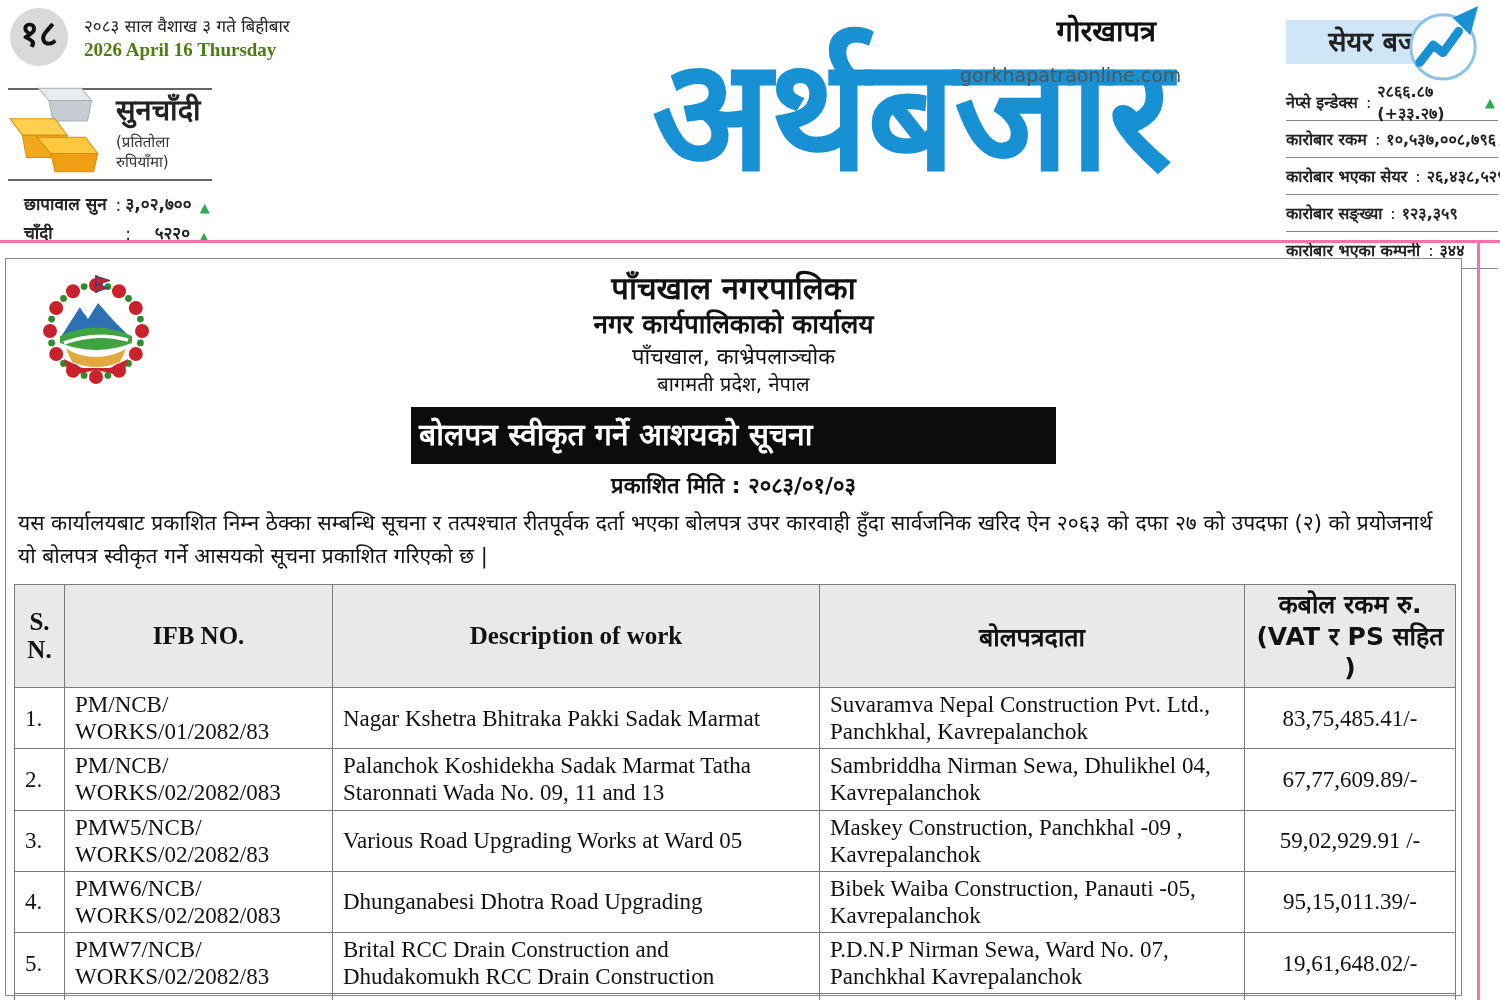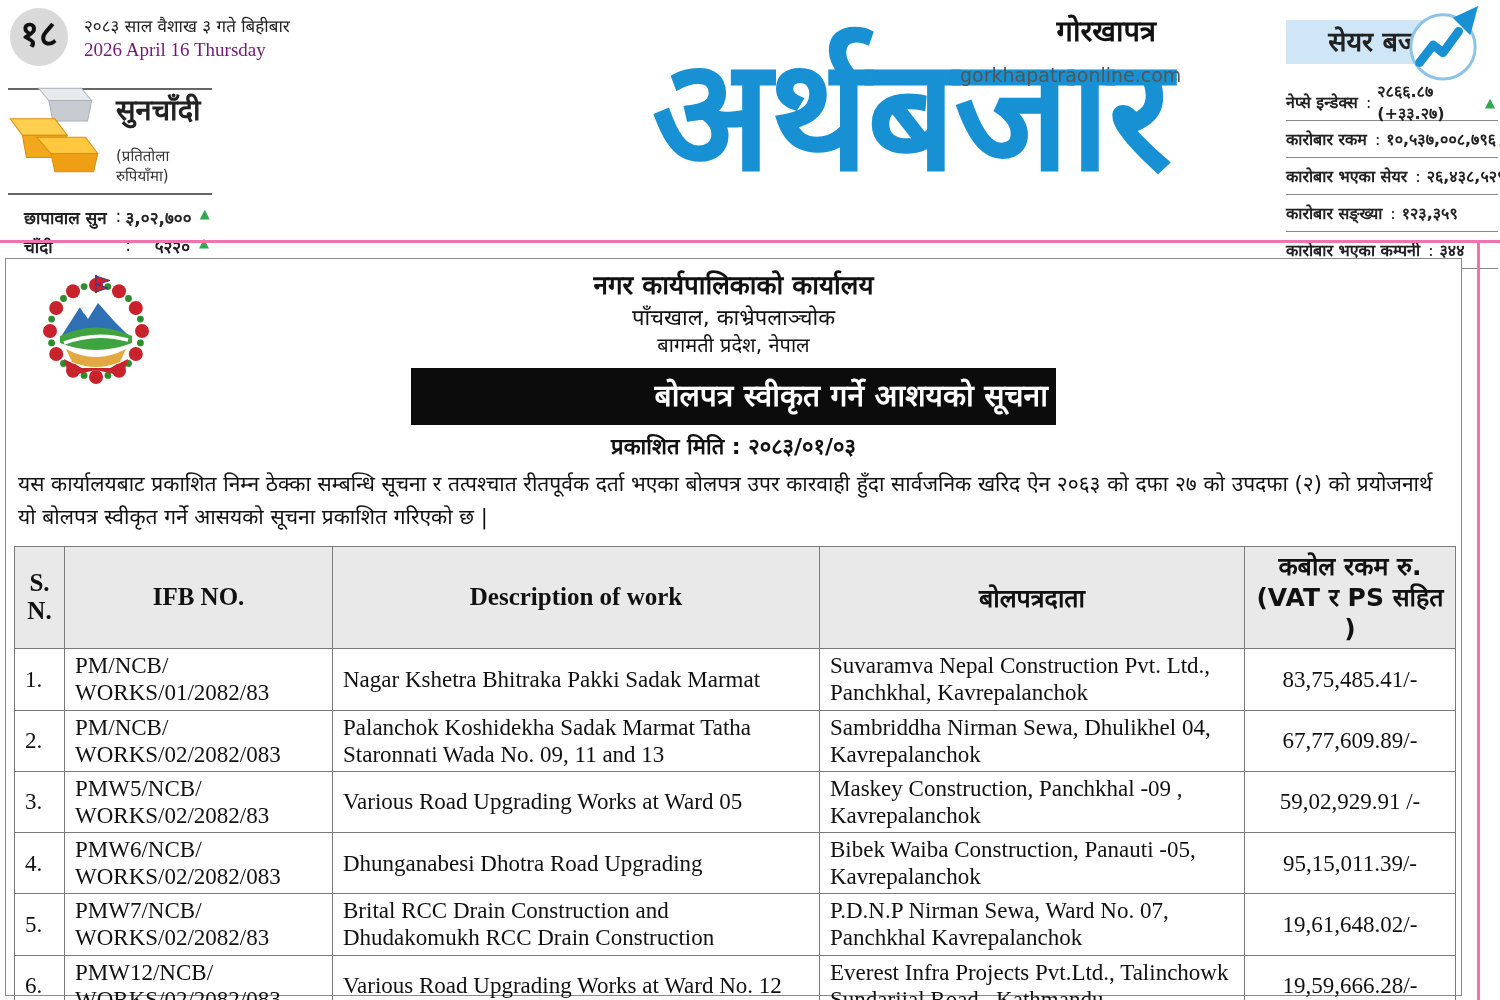--- a/index.html
+++ b/index.html
@@ -11,30 +11,30 @@
   
   .masthead { position:absolute; left:0; top:0; width:1500px; height:240px; }
   .date-block { position:absolute; left:10px; top:8px; display:flex; gap:16px; align-items:flex-start; }
   .issue-circle {
     width:58px; height:58px; border-radius:50%; background:#d9d9d9;
     display:flex; align-items:flex-start; justify-content:center;
     font-size:36px; font-weight:bold; color:#111;
   }
   .date-lines { padding-top:6px; }
   .date-np { font-size:17px; color:#222; }
-  .date-en { font-size:19px; font-family:"Liberation Serif","DejaVu Serif",serif; color:#701a75; margin-top:2px; }
+  .date-en { font-size:19px; font-family:"Liberation Serif","DejaVu Serif",serif; color:#4d7c0f; margin-top:2px;font-weight:bold; }
 
   .gold-box { position:absolute; left:8px; top:88px; width:204px; }
   .gold-top-rule { border-top:2px solid #666; margin-bottom:4px; }
   .gold-icon { position:absolute; left:-6px; top:-8px; width:112px; height:94px; }
   .gold-texts { margin-left:108px; }
   .gold-title { font-size:29px; font-weight:bold; color:#222; line-height:1.15; }
-  .gold-sub { font-size:15px; color:#333; margin-top:18px; }
+  .gold-sub { font-size:15px; color:#333; margin-top:4px; }
   .gold-mid-rule { border-top:2px solid #666; margin-top:8px; margin-bottom:8px; }
-  .gold-row { display:flex; align-items:flex-start; font-size:17px; font-weight:bold; color:#222; padding:3px 0 3px 16px; }
+  .gold-row { display:flex; align-items:flex-end; font-size:17px; font-weight:bold; color:#222; padding:3px 0 3px 16px; }
   .gold-row .lbl { width:96px; }
   .gold-row .col { width:16px; text-align:center; font-weight:normal; }
   .gold-row .val { flex:1; text-align:right; padding-right:6px; }
   .arrow-up { color:#2fa84f; font-size:13px; width:16px; text-align:center; }
 
   .paper-title {
     position:absolute; left:360px; top:14px; width:810px; height:220px;
     font-size:156px; font-weight:800; color:#1791d3; text-align:right; line-height:1.3;
     letter-spacing:-2px; white-space:nowrap;
   }
@@ -63,21 +63,21 @@
     border:1px solid #8a8a8a; background:#fff;
   }
   .emblem { position:absolute; left:30px; top:14px; width:120px; height:120px; }
   .n-head { text-align:center; padding-top:10px; }
   .n-muni { font-size:31px; font-weight:bold; line-height:1.25; }
   .n-office { font-size:26px; font-weight:bold; line-height:1.3; }
   .n-addr { font-size:22px; line-height:1.35; }
   .n-prov { font-size:20px; line-height:1.35; }
   .n-banner {
     width:645px; margin:9px auto 5px auto; background:#0c0c0c; color:#fff;
-    font-size:30px; font-weight:bold; text-align:right; padding:6px 8px 10px 8px;
+    font-size:30px; font-weight:bold; text-align:left; padding:6px 8px 10px 8px;
   }
   .n-published { text-align:center; font-size:22px; font-weight:bold; }
   .n-body { margin:8px 12px 0 12px; font-size:21px; line-height:1.55; color:#111; }
 
   table.tender { margin:12px 8px 0 8px; width:1441px; border-collapse:collapse; table-layout:fixed;
     font-family:"Liberation Serif","DejaVu Serif",serif; }
   table.tender th, table.tender td { border:1.5px solid #7a7a7a; vertical-align:middle; }
   table.tender thead th { background:#e9e9e9; font-size:25px; font-weight:bold; text-align:center;
     padding:4px 6px; height:56px; }
   th.h-sn { text-align:left; padding-left:8px; }
@@ -225,20 +225,21 @@
       <path d="M24,63 Q60,46 96,63 L96,70 Q60,84 24,70 Z" fill="#3fa33f"></path>
       <path d="M28,70 Q60,58 92,67" stroke="#ffffff" stroke-width="3.5" fill="none"></path>
       <path d="M30,76 Q60,92 90,76 L84,89 Q60,99 36,89 Z" fill="#e2aa3e"></path>
       <polygon points="28,86 46,95 74,95 92,86 87,103 60,97 33,103" fill="#c8232c"></polygon>
       <line x1="60" y1="2" x2="60" y2="20" stroke="#7a4a21" stroke-width="2"></line>
       <polygon points="60,3 74,7.5 60,12" fill="#c8232c" stroke="#27418f" stroke-width="1"></polygon>
       <polygon points="60,11 72,15 60,19" fill="#c8232c" stroke="#27418f" stroke-width="1"></polygon>
     </svg>
 
     <div class="n-head">
+      <div class="n-muni">पाँचखाल नगरपालिका</div>
       <div class="n-office">नगर कार्यपालिकाको कार्यालय</div>
       <div class="n-addr">पाँचखाल, काभ्रेपलाञ्चोक</div>
       <div class="n-prov">बागमती प्रदेश, नेपाल</div>
       <div class="n-banner">बोलपत्र स्वीकृत गर्ने आशयको सूचना</div>
       <div class="n-published">प्रकाशित मिति : २०८३/०१/०३</div>
     </div>
 
     <p class="n-body">यस कार्यालयबाट प्रकाशित निम्न ठेक्का सम्बन्धि सूचना र तत्पश्चात रीतपूर्वक दर्ता भएका बोलपत्र उपर कारवाही हुँदा सार्वजनिक खरिद ऐन २०६३ को दफा २७ को उपदफा (२) को प्रयोजनार्थ यो बोलपत्र स्वीकृत गर्ने आसयको सूचना प्रकाशित गरिएको छ |</p>
 
     <table class="tender">

